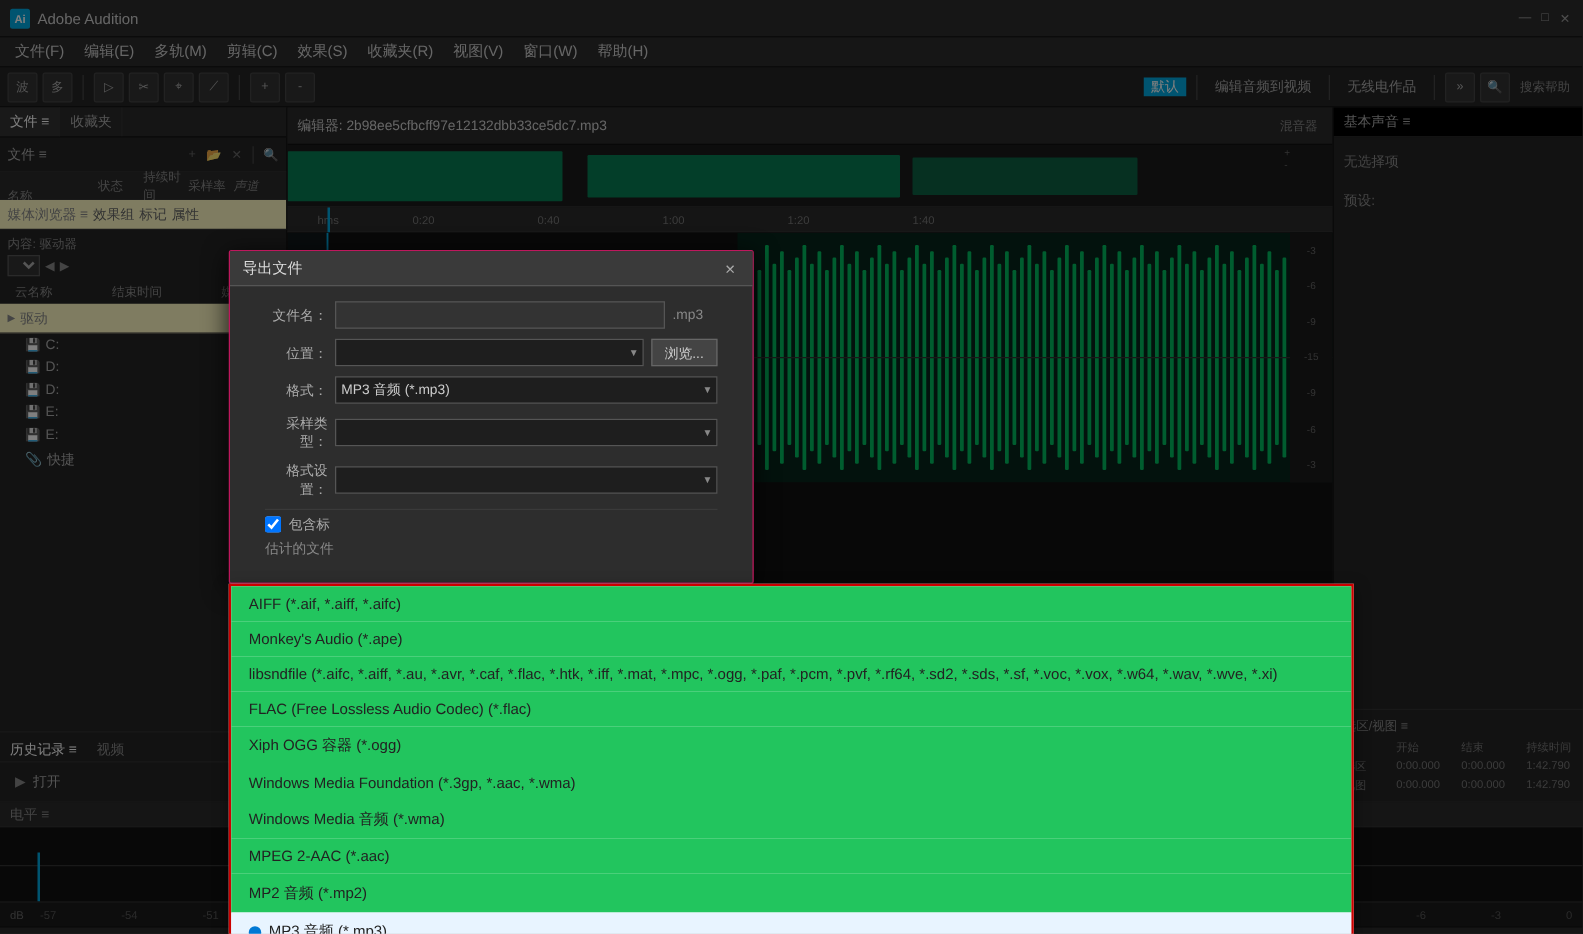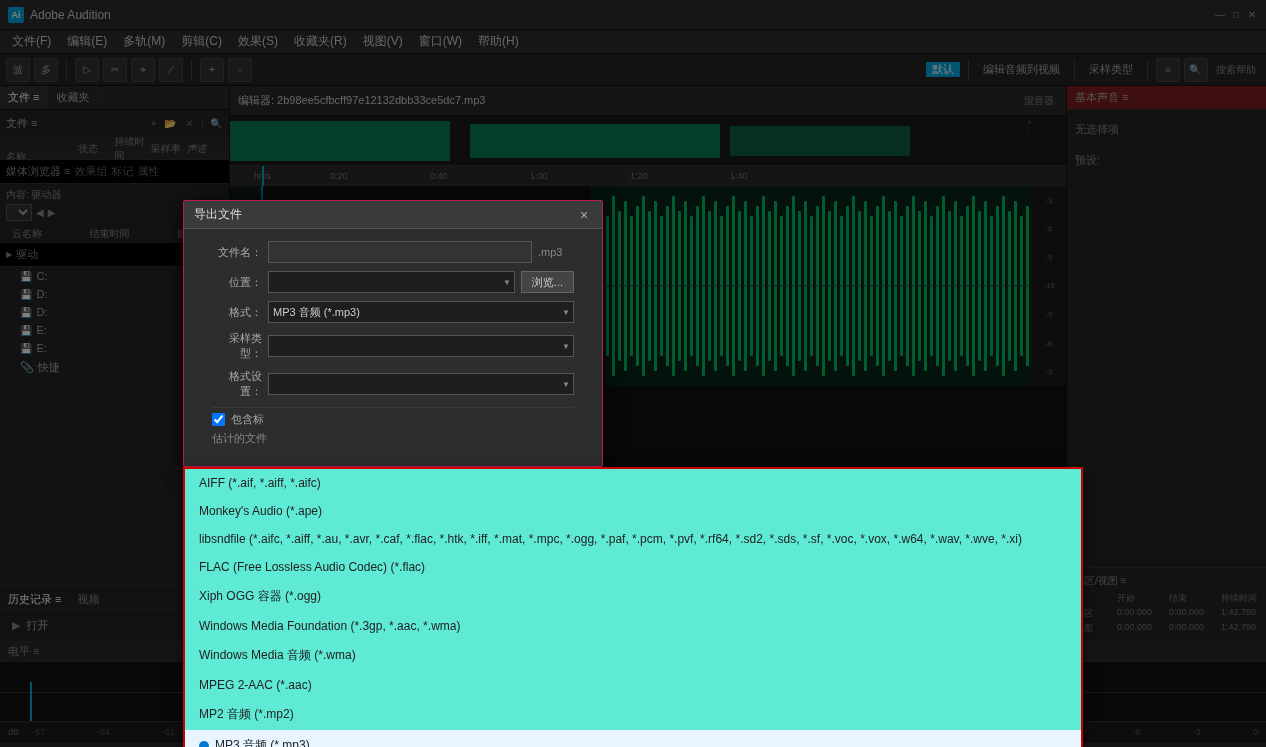--- a/index.html
+++ b/index.html
@@ -168,21 +168,21 @@
     .col-channel { flex: 1; font-style: italic; }
 
     #media-section {
       flex: 1;
       overflow-y: auto;
     }
     .section-header {
       padding: 4px 6px;
       font-size: 11px;
       color: #888;
-      background: #000000;
+      background: #fef9c3;
       border-bottom: 1px solid #333;
       display: flex;
       align-items: center;
       gap: 4px;
     }
     .section-header .arrow { font-size: 8px; }
     .drive-item {
       display: flex;
       align-items: center;
       padding: 3px 20px;
@@ -278,21 +278,21 @@
     #right-panel {
       width: 200px;
       background: #252525;
       border-left: 1px solid #111;
       flex-shrink: 0;
       display: flex;
       flex-direction: column;
     }
     #right-panel-header {
       height: 24px;
-      background: #7f1d1d;
+      background: #000000;
       display: flex;
       align-items: center;
       padding: 0 8px;
       border-bottom: 1px solid #333;
       font-size: 11px;
       color: #aaa;
     }
     #no-selection {
       padding: 12px 8px;
       font-size: 11px;
@@ -473,21 +473,21 @@
       background: #fff;
       border: 2px solid #c00;
       z-index: 200;
       box-shadow: 0 4px 12px rgba(0,0,0,0.5);
     }
     .format-option {
       padding: 7px 14px;
       font-size: 12px;
       color: #222;
       cursor: pointer;
-      background: #5eead4;
+      background: #22c55e;
       border-bottom: none;
     }
     .format-option.selected {
       background: #e8f4ff;
     }
     .format-option-selected-indicator {
       display: inline-block;
       width: 10px;
       height: 10px;
       border-radius: 50%;
@@ -556,21 +556,21 @@
   <div class="toolbar-btn">⌖</div>
   <div class="toolbar-btn">⟋</div>
   <div class="toolbar-separator"></div>
   <div class="toolbar-btn">+</div>
   <div class="toolbar-btn">-</div>
   <div class="toolbar-spacer"></div>
   <div class="toolbar-label toolbar-active">默认</div>
   <div class="toolbar-separator"></div>
   <div class="toolbar-label">编辑音频到视频</div>
   <div class="toolbar-separator"></div>
-  <div class="toolbar-label">采样类型</div>
+  <div class="toolbar-label">无线电作品</div>
   <div class="toolbar-separator"></div>
   <div class="toolbar-btn">»</div>
   <div class="toolbar-btn">🔍</div>
   <div style="font-size:10px;color:#888;padding:0 4px;">搜索帮助</div>
 </div>
 
 <div id="main-layout" style="display:flex; height:555px;">
 
   <div id="left-panel">
 

